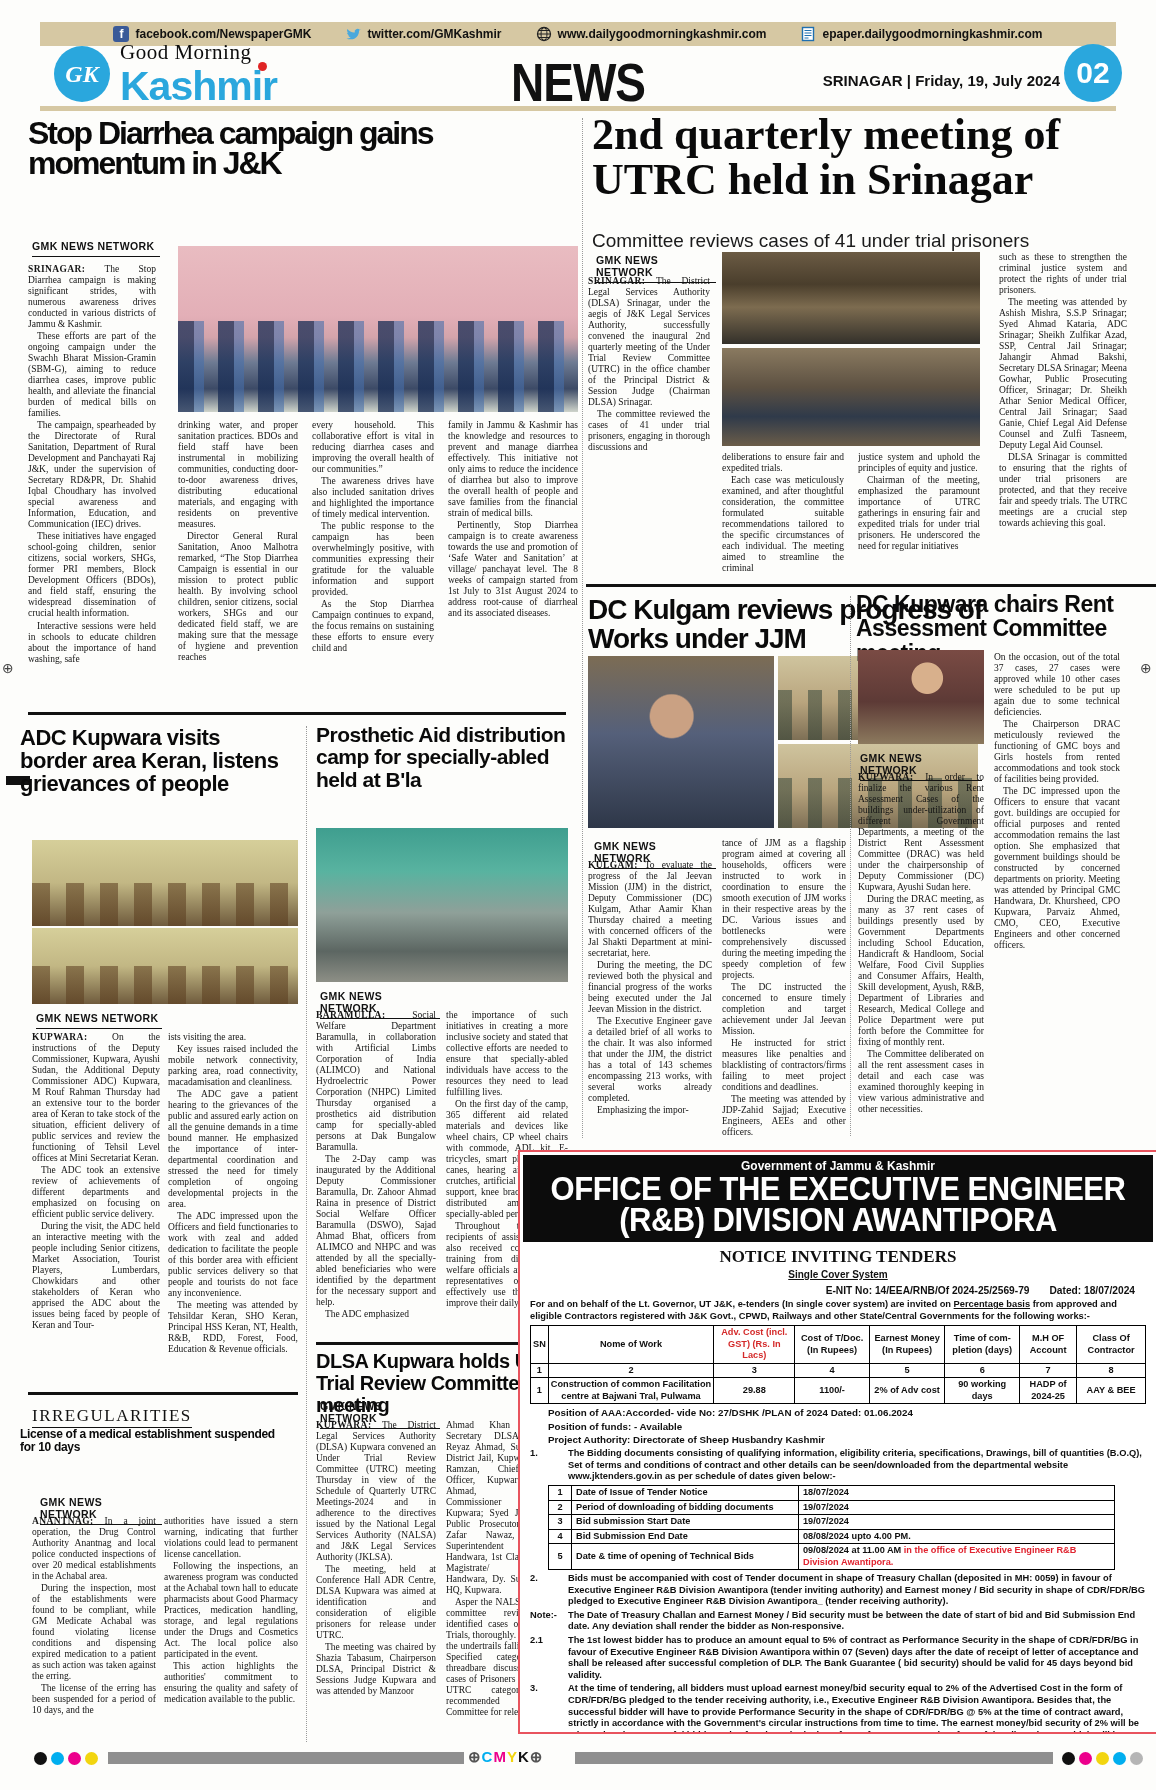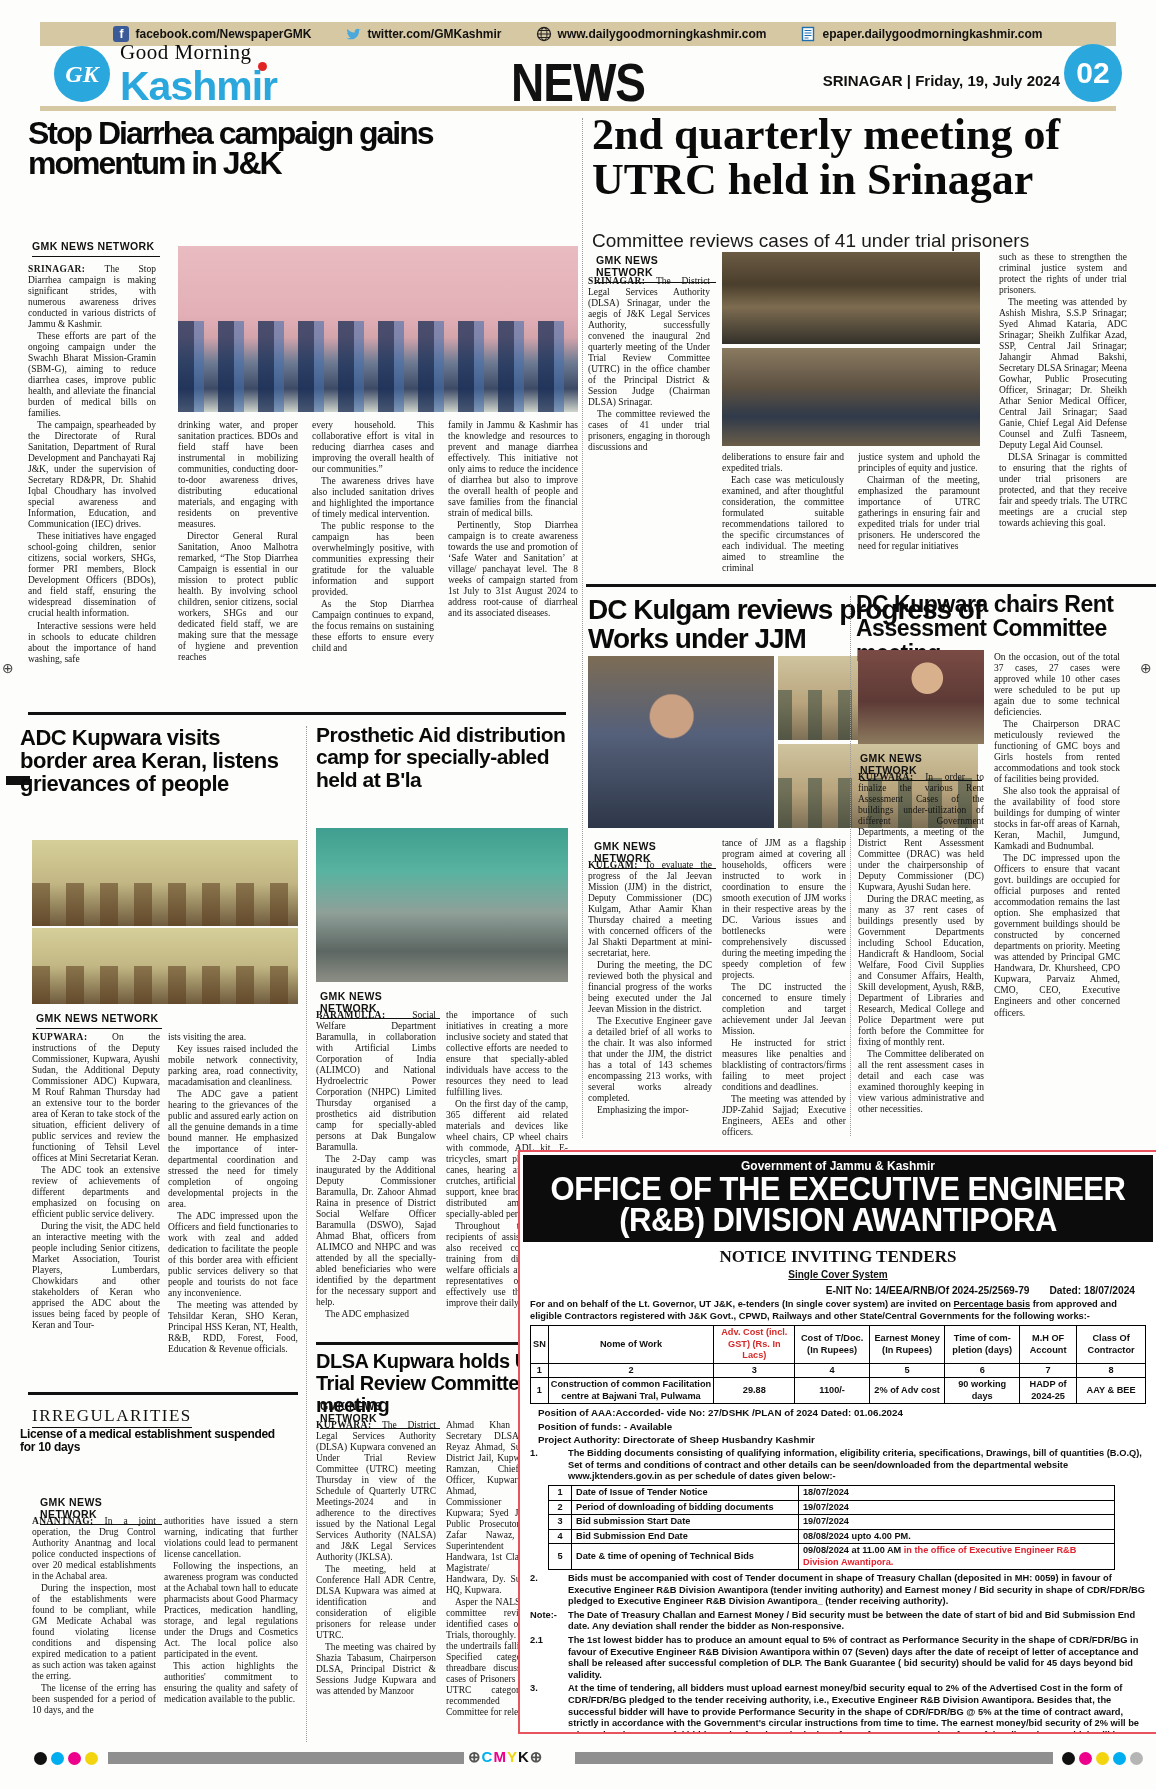--- a/index.html
+++ b/index.html
@@ -73,21 +73,21 @@
   .notice-office{font:800 31px/1.0 "Liberation Sans",sans-serif;letter-spacing:-.5px;transform:scaleY(1.08);}
   .notice-body{padding:1px 10px;font-weight:700;font-size:9.3px;line-height:1.25;color:#101010;}
   .nit-title{text-align:center;font:800 17px "Liberation Serif",serif;margin:1px 0 2px;}
   .nit-sub{text-align:center;font-size:10px;text-decoration:underline;margin-bottom:3px;}
   .enit-row{display:flex;justify-content:flex-end;font-size:10.2px;margin:1px 11px 2px;gap:20px;}
   .intro{margin:1px 0 3px;}
   .intro u{text-underline-offset:1px;}
   .work-table{width:100%;border-collapse:collapse;text-align:center;font-size:9.2px;margin:2px 0 3px;}
   .work-table th,.work-table td{border:1px solid #000;padding:1px 2px;font-weight:700;}
   .work-table th:nth-child(3){color:#d42a2a;}
-  .posline{font-size:9.8px;margin:1px 8px;}
+  .posline{font-size:9.8px;margin:1px 18px;}
   .cond{display:flex;gap:8px;margin:2px 0;}
   .cond .n{min-width:30px;}
   .sched-table{border-collapse:collapse;margin:2px 0 3px 18px;font-size:9.2px;width:92%;}
   .sched-table td{border:1px solid #000;padding:1px 4px;font-weight:700;text-align:left;}
   .sched-table td.sn{width:14px;text-align:center;}
   .sched-table td.lab{width:218px;}
   .redtxt{color:#e02430;}
   
   .foot-dot{display:inline-block;width:13px;height:13px;border-radius:50%;margin-right:4px;}
   .footer-bar{position:absolute;height:12px;background:#8f8f8f;top:1752px;}
@@ -219,21 +219,20 @@
   <div class="photo ph-woman" style="left:858px;top:650px;width:126px;height:94px;"></div>
   <div class="byline" style="left:860px;top:752px;width:122px;">GMK NEWS NETWORK</div>
   <div class="col" style="left:858px;top:772px;width:126px;height:364px;">
       <p><b>KUPWARA:</b> In order to finalize the various Rent Assessment Cases of the buildings under-utilization of different Government Departments, a meeting of the District Rent Assessment Committee (DRAC) was held under the chairpersonship of Deputy Commissioner (DC) Kupwara, Ayushi Sudan here.</p>
       <p>During the DRAC meeting, as many as 37 rent cases of buildings presently used by Government Departments including School Education, Handicraft &amp; Handloom, Social Welfare, Food Civil Supplies and Consumer Affairs, Health, Skill development, Ayush, R&amp;B, Department of Libraries and Research, Medical College and Police Department were put forth before the Committee for fixing of monthly rent.</p>
       <p>The Committee deliberated on all the rent assessment cases in detail and each case was examined thoroughly keeping in view various administrative and other necessities.</p>
     </div>
   <div class="col" style="left:994px;top:652px;width:126px;height:484px;">
       <p>On the occasion, out of the total 37 cases, 27 cases were approved while 10 other cases were scheduled to be put up again due to some technical deficiencies.</p>
       <p>The Chairperson DRAC meticulously reviewed the functioning of GMC boys and Girls hostels from rented accommodations and took stock of facilities being provided.</p>
-      <p>She also took the appraisal of the availability of food store buildings for dumping of winter stocks in far-off areas of Karnah, Keran, Machil, Jumgund, Kamkadi and Budnumbal.</p>
       <p>The DC impressed upon the Officers to ensure that vacant govt. buildings are occupied for official purposes and rented accommodation remains the last option. She emphasized that government buildings should be constructed by concerned departments on priority. Meeting was attended by Principal GMC Handwara, Dr. Khursheed, CPO Kupwara, Parvaiz Ahmed, CMO, CEO, Executive Engineers and other concerned officers.</p>
     </div>
 
   <span class="regmark" style="left:2px;top:660px;">⊕</span>
   <span class="regmark" style="left:1140px;top:660px;">⊕</span>
   <div style="position:absolute;left:6px;top:776px;width:24px;height:9px;background:#111;"></div>
 
   <div class="hl-sans hl-adc">ADC Kupwara visits border area Keran, listens grievances of people</div>
   <div class="photo ph-room" style="left:32px;top:840px;width:266px;height:86px;"></div>
   <div class="photo ph-room" style="left:32px;top:928px;width:266px;height:76px;"></div>

